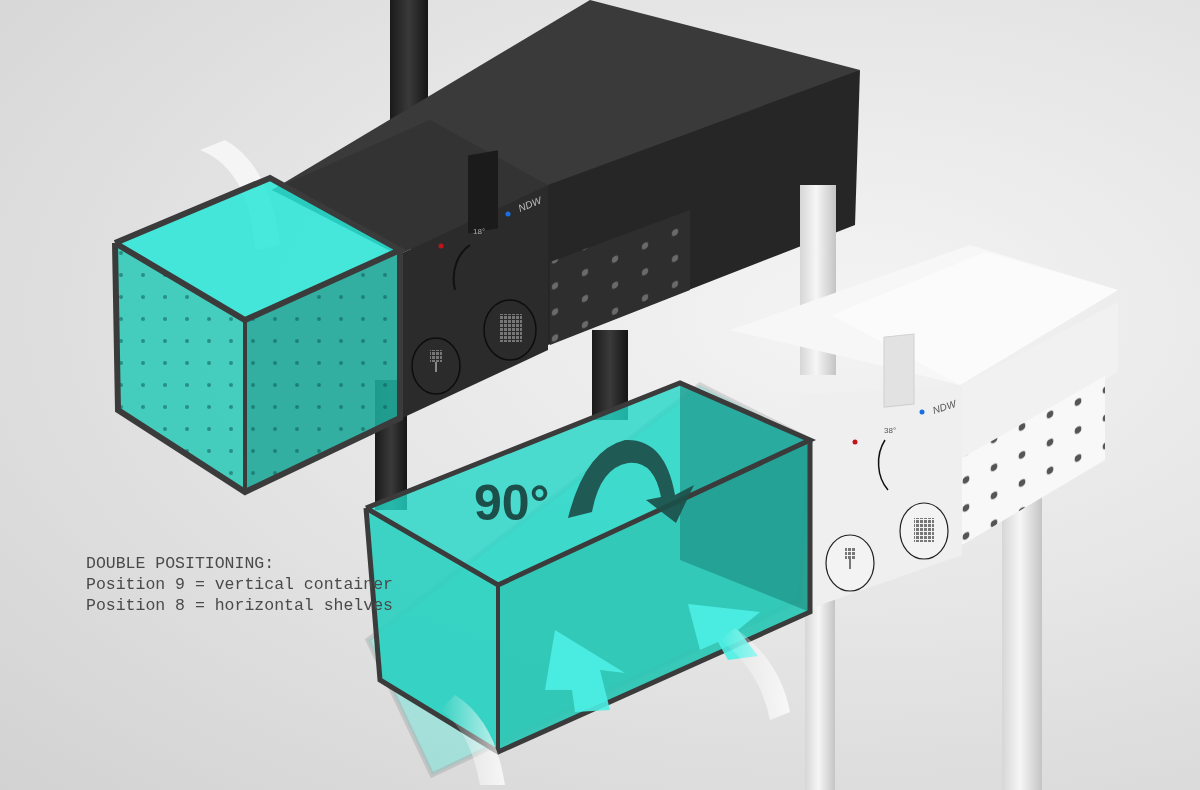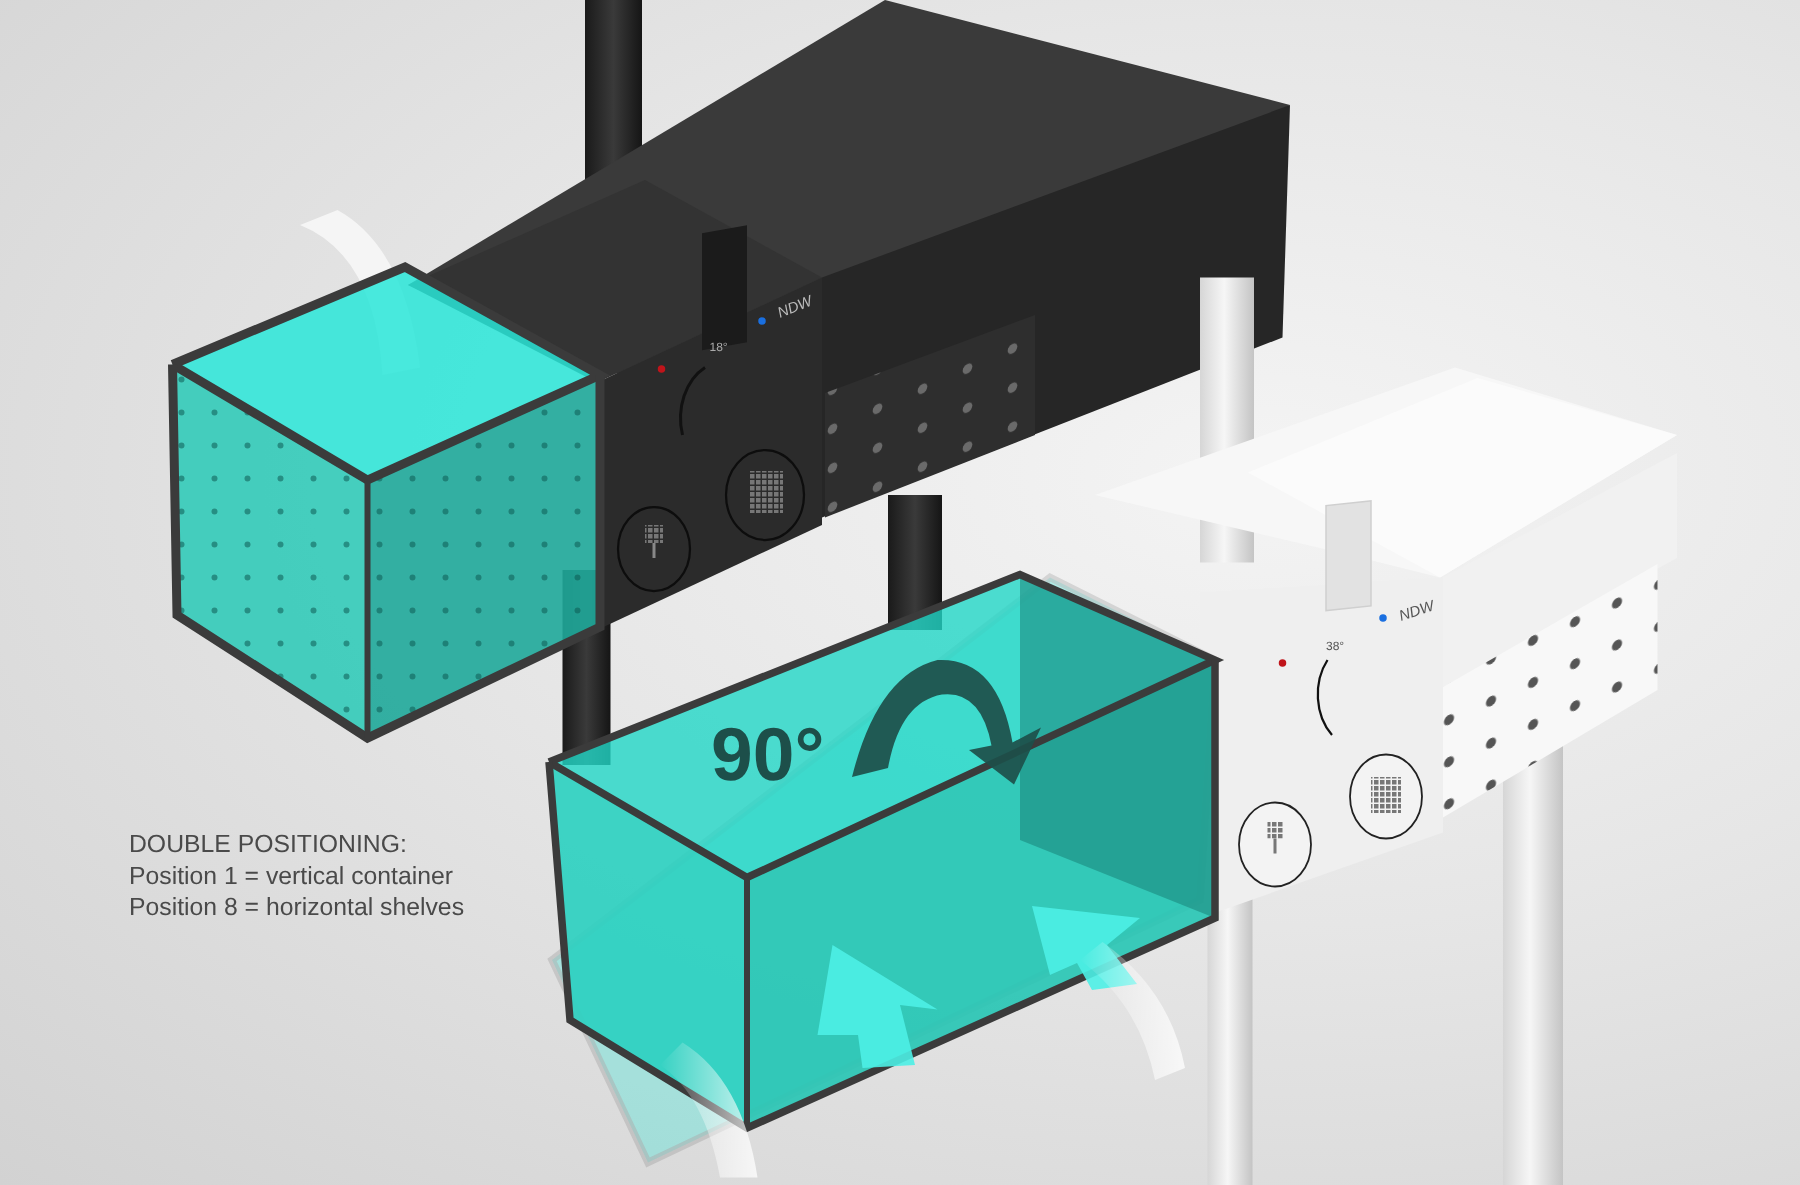--- a/index.html
+++ b/index.html
@@ -5,21 +5,21 @@
   html, body { margin: 0; padding: 0; }
   body {
     width: 1200px; height: 790px; overflow: hidden; position: relative;
     background: radial-gradient(ellipse at 70% 40%, #f4f4f4 0%, #e6e6e6 45%, #d2d2d2 100%);
     font-family: "Liberation Sans", sans-serif;
   }
   #scene { position: absolute; left: 0; top: 0; width: 1200px; height: 790px; }
   .caption {
     position: absolute; left: 86px; top: 553px;
     color: #4a4a4a; font-size: 16.5px; line-height: 21px;
-    font-family: Liberation Sans, sans-serif;
+    font-family: Liberation Mono, monospace;
   }
   .caption div { white-space: nowrap; }
   .svg-text { font-family: "Liberation Sans", sans-serif; }
 </style>
 </head>
 <body>
 
 <svg id="scene" viewBox="0 0 1200 790" xmlns="http://www.w3.org/2000/svg">
   <defs>
     <pattern id="dots" width="22" height="22" patternUnits="userSpaceOnUse">
@@ -141,15 +141,15 @@
     <polygon points="555,630 625,673 600,670 610,710 575,712 572,690 545,690" fill="#4df0e6" opacity="0.9"></polygon>
     <polygon points="688,604 760,612 738,630 758,656 728,660 718,642 700,650" fill="#4df0e6" opacity="0.9"></polygon>
 
     <path d="M440,710 Q470,730 480,785 L505,785 Q495,720 455,695 Z" fill="url(#whiteArc)" opacity="0.85"></path>
     <path d="M720,640 Q760,670 770,720 L790,712 Q780,660 735,628 Z" fill="url(#whiteArc)" opacity="0.85"></path>
   </g>
 </svg>
 
 <div class="caption">
   <div>DOUBLE POSITIONING:</div>
-  <div>Position 1 = vertical container</div>
+  <div>Position 9 = vertical container</div>
   <div>Position 8 = horizontal shelves</div>
 </div>
 
 </body></html>

